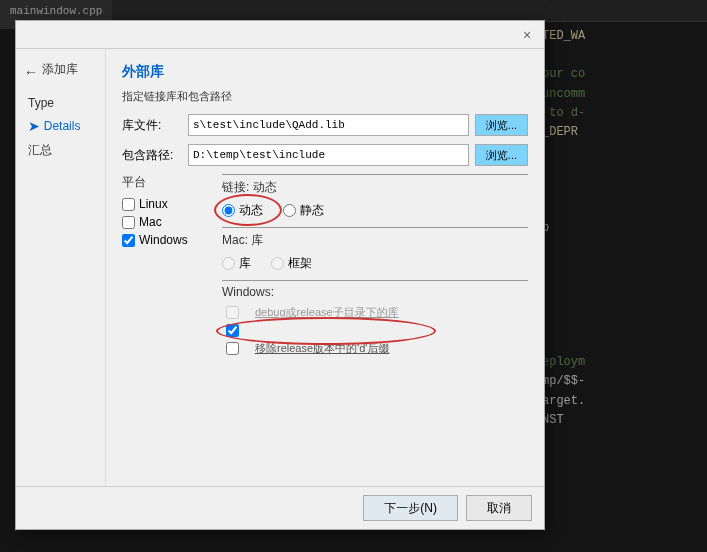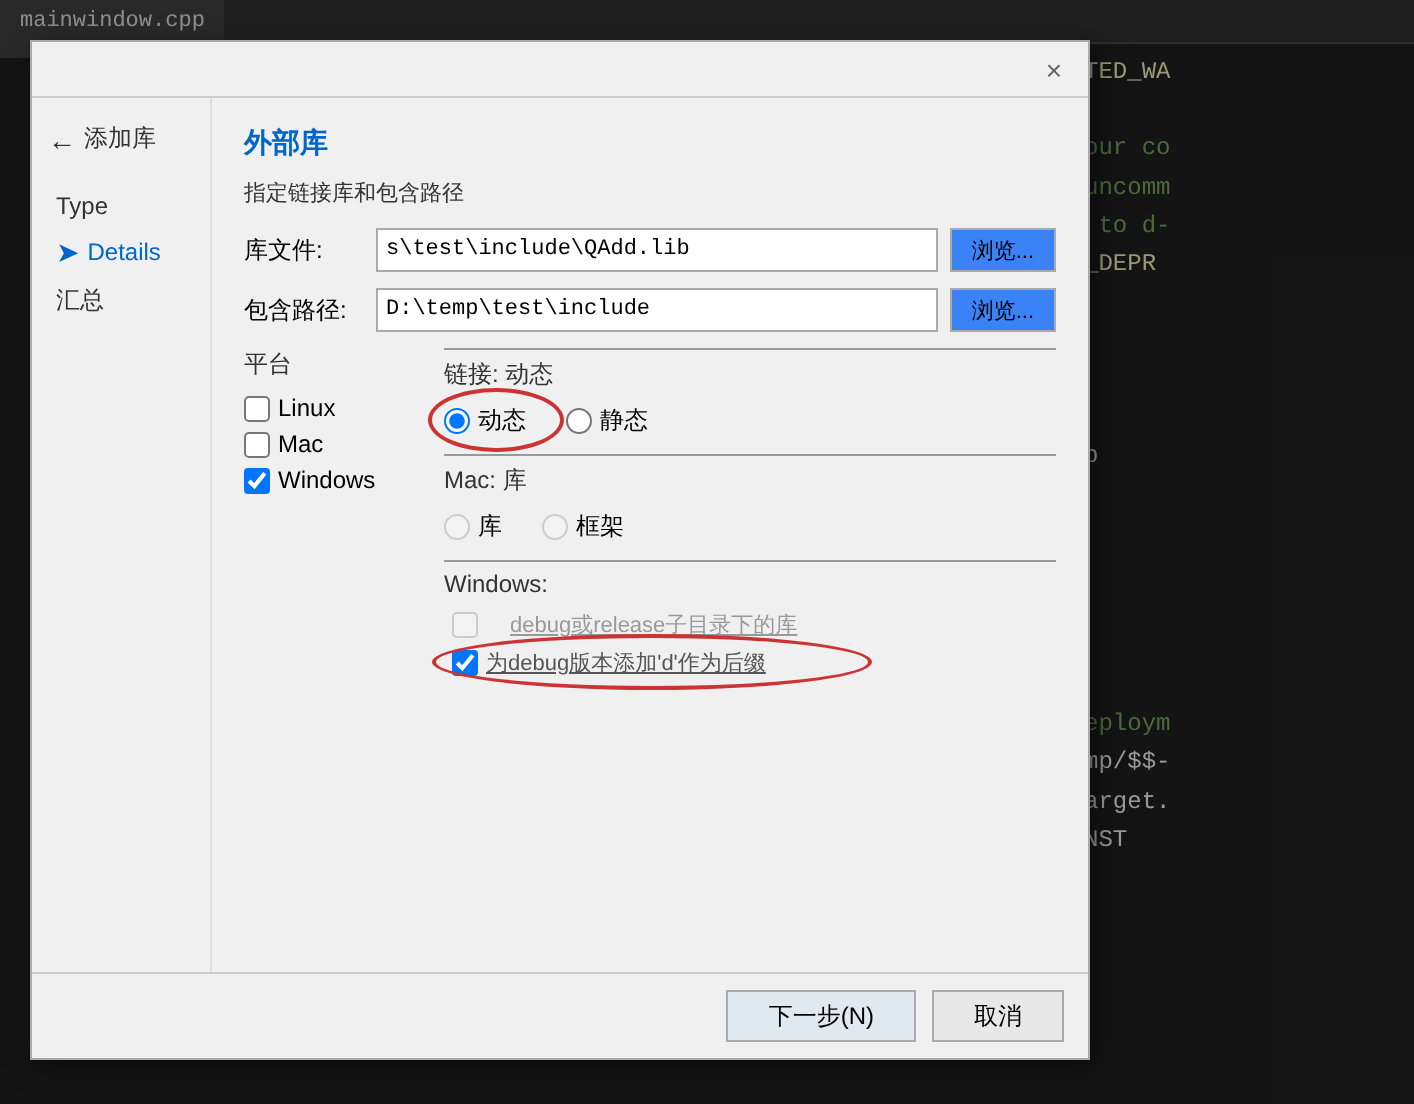--- a/index.html
+++ b/index.html
@@ -201,21 +201,21 @@
       border: 1px solid #aaa;
       background: white;
       padding: 0 4px;
       font-size: 11px;
       font-family: "Courier New", monospace;
     }
 
     .browse-btn {
       padding: 2px 10px;
       font-size: 11px;
-      background: #3b82f6;
+      background: #7dd3fc;
       border: 1px solid #aaa;
       cursor: pointer;
       height: 22px;
       white-space: nowrap;
     }
 
     
     .options-row {
       display: flex;
       gap: 0;
@@ -494,25 +494,28 @@
             <div class="windows-title">Windows:</div>
             <div class="windows-options">
               <div class="windows-checkbox-row disabled">
                 <input type="checkbox" disabled="" style="">
                 <span>debug或release子目录下的库</span>
               </div>
               <div class="windows-checkbox-row" style="position:relative;">
                 <div class="annotate-wrap" style="width:100%;">
                   <div style="display:flex; align-items:center; gap:4px;">
                     <input type="checkbox" checked="" style="">
-                    <span>为debug版本添加'd'作为后缀</span>
                   </div>
 
                   <div class="red-circle" style="top:-7px; left:-10px; width:220px; height:28px;"></div>
                 </div>
+              </div>
+              <div class="windows-checkbox-row">
+                <input type="checkbox" style="">
+                <span>移除release版本中的'd'后缀</span>
               </div>
             </div>
           </div>
         </div>
       </div>
     </div>
   </div>
 
   <div class="dialog-footer">
     <button class="footer-btn primary">下一步(N)</button>

